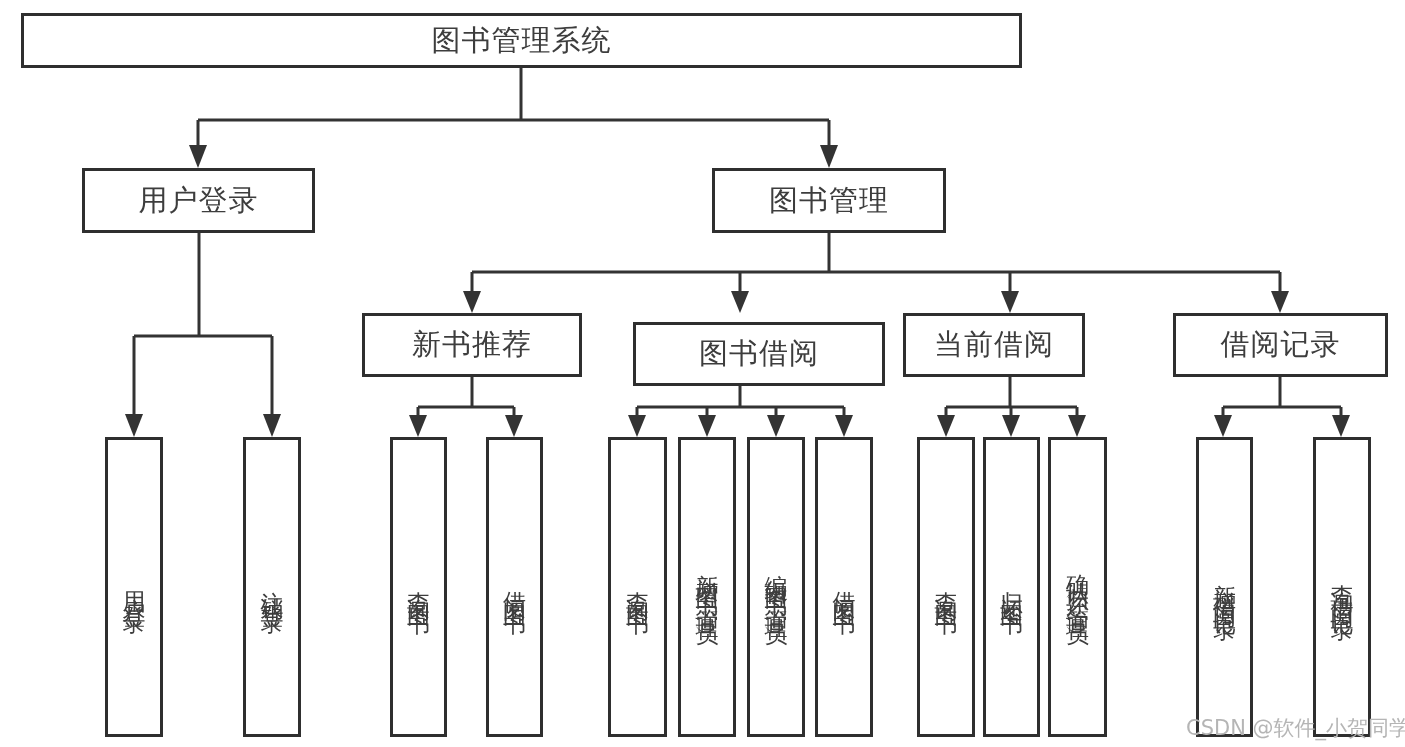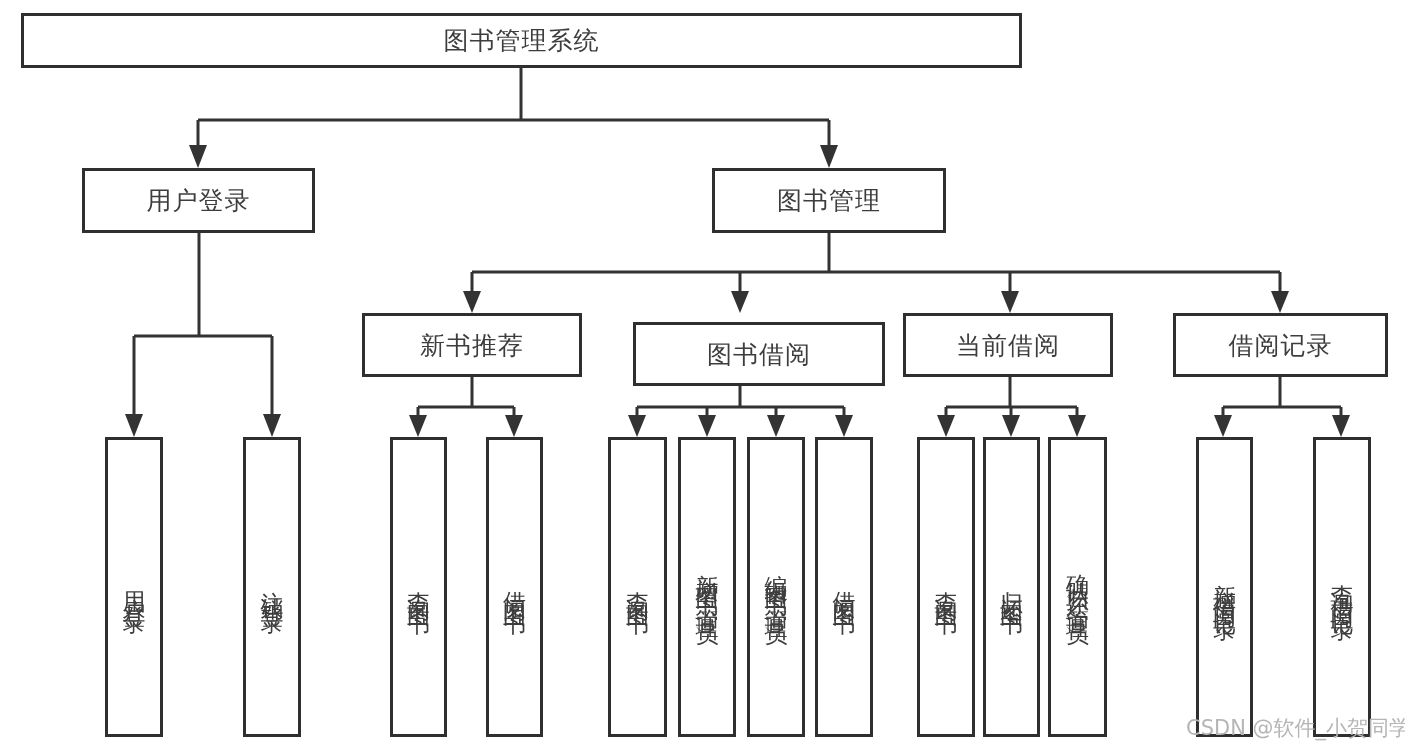--- a/index.html
+++ b/index.html
@@ -23,21 +23,21 @@
     display: flex;
     align-items: center;
     justify-content: center;
     z-index: 2;
   }
   .box .label {
     color: #3d3d3d;
     white-space: nowrap;
   }
   .hbox .label {
-    font-size: 25px;
+    font-size: 29px;
     letter-spacing: 1px;
   }
   .vbox .label {
     writing-mode: vertical-rl;
     text-orientation: mixed;
     font-size: 23px;
     letter-spacing: 7px;
     line-height: 1;
   }
   #connectors {
@@ -142,21 +142,21 @@
   <div class="box hbox" style="left:362px; top:313px; width:220px; height:64px;">
     <span class="label">新书推荐</span>
   </div>
 
   <div class="box hbox" style="left:712px; top:168px; width:234px; height:65px;">
     <span class="label">图书管理</span>
   </div>
   <div class="box hbox" style="left:633px; top:322px; width:252px; height:64px;">
     <span class="label">图书借阅</span>
   </div>
-  <div class="box hbox" style="left:903px; top:313px; width:210px; height:64px;">
+  <div class="box hbox" style="left:903px; top:313px; width:182px; height:64px;">
     <span class="label">当前借阅</span>
   </div>
   <div class="box hbox" style="left:1173px; top:313px; width:215px; height:64px;text-align:center;">
     <span class="label">借阅记录</span>
   </div>
 
   <div class="box vbox" style="left:105px; top:437px; width:58px; height:300px;">
     <span class="label">用户登录</span>
   </div>
   <div class="box vbox" style="left:243px; top:437px; width:58px; height:300px;">

